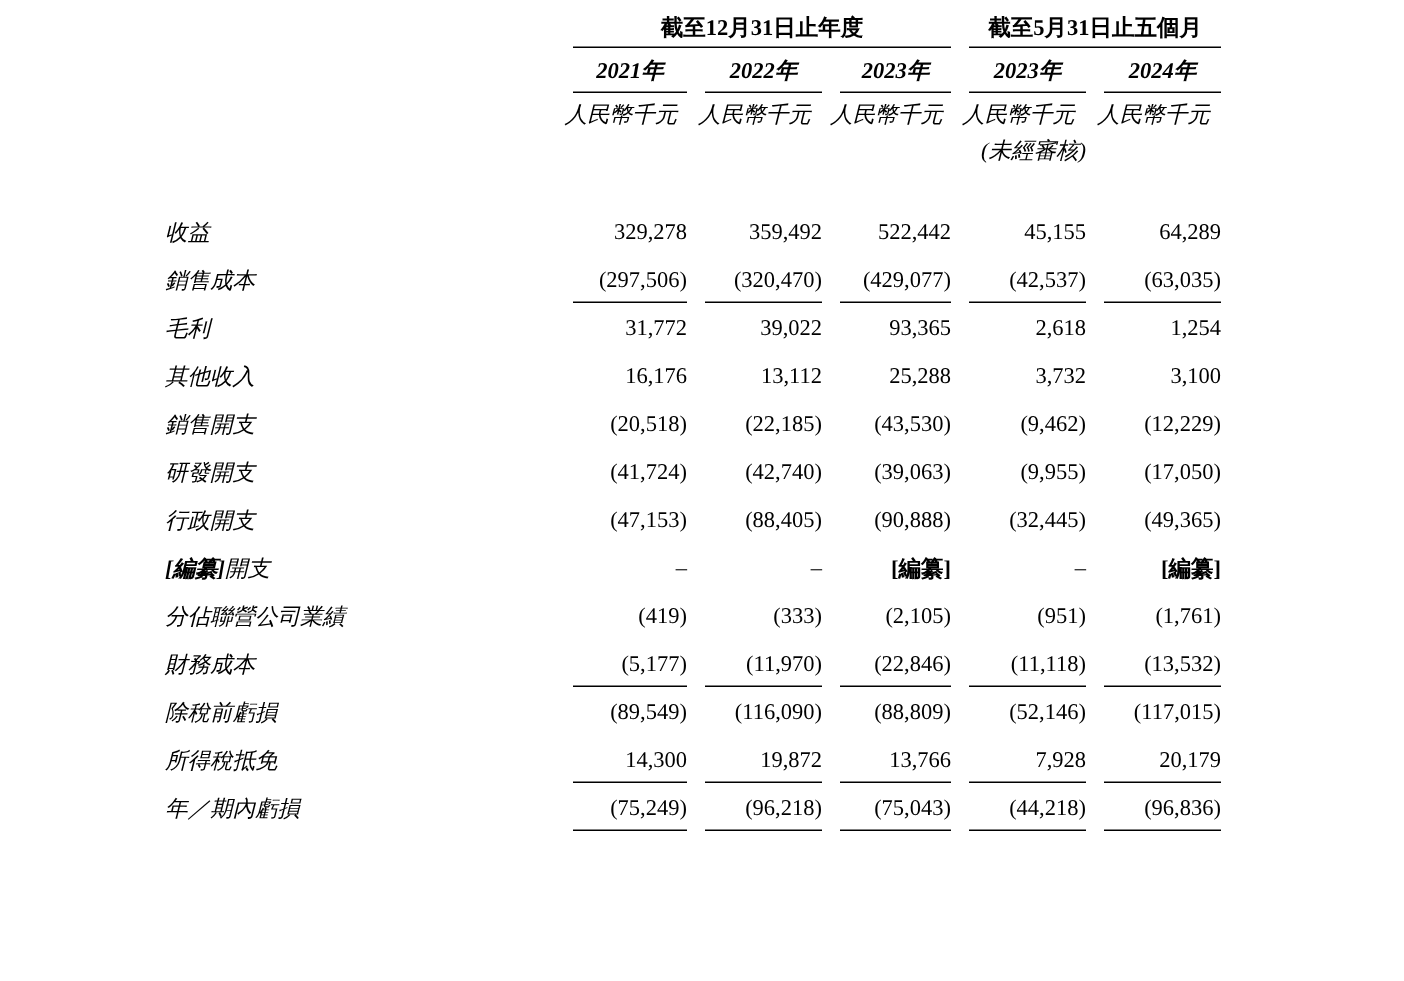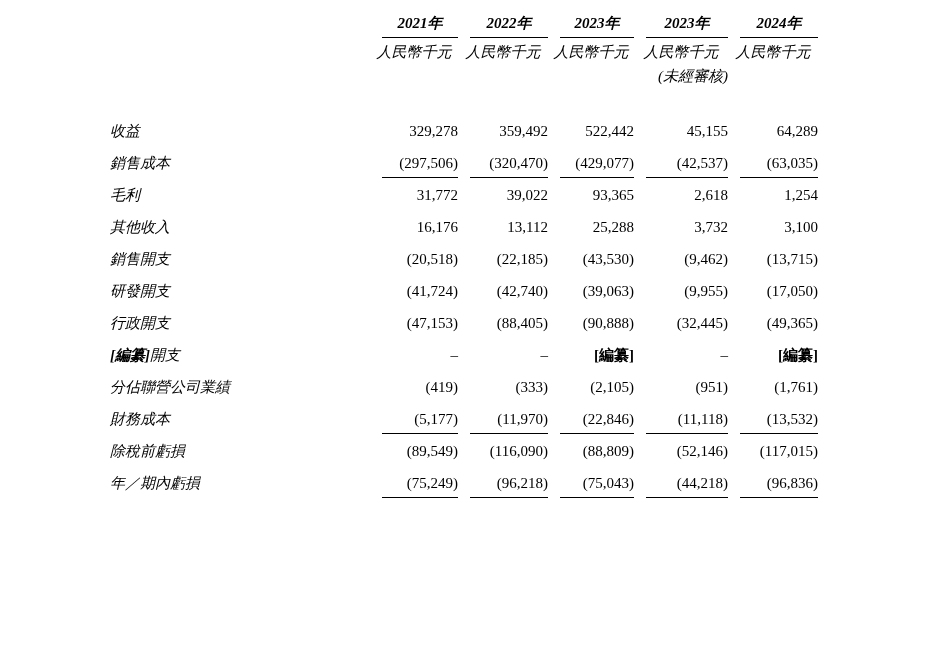--- a/index.html
+++ b/index.html
@@ -15,21 +15,21 @@
   .grp{margin-left:12px;border-bottom:1.5px solid #000;text-align:center;
        font-weight:bold;padding-bottom:3px;white-space:nowrap;}
   tr.grprow td{height:24px;}
   
   .yr{margin-left:12px;border-bottom:1.5px solid #000;text-align:center;
       font-weight:bold;padding:6px 0 4px;white-space:nowrap;font-style:italic;}
   tr.yrrow td{height:30px;}
   
   .unit{margin-left:0;text-align:center;font-style:italic;padding:5px 0 2px;white-space:nowrap;}
   tr.unitrow td{height:26px;}
-  .note{margin-left:24px;text-align:left;font-style:italic;white-space:nowrap;}
+  .note{margin-left:12px;text-align:right;font-style:italic;white-space:nowrap;}
   tr.noterow td{height:22px;}
   tr.spacer td{height:32px;}
   
   tr.datarow td{height:32px;vertical-align:middle;}
   .lbl{border-bottom:1.5px solid transparent;padding-bottom:5px;white-space:nowrap;font-style:italic;}
   .cl{margin-left:12px;border-bottom:1.5px solid transparent;text-align:right;
       padding-bottom:5px;white-space:nowrap;}
   .cl.rule{border-bottom-color:#000;}
   b{font-weight:bold;}
 </style>
@@ -40,20 +40,29 @@
   <table>
     <colgroup>
       <col style="width:260px">
       <col style="width:88px">
       <col style="width:90px">
       <col style="width:86px">
       <col style="width:90px">
       <col style="width:90px">
     </colgroup>
     <thead>
+      <tr class="grprow">
+        <td></td>
+        <td colspan="3">
+          <div class="grp">截至12月31日止年度</div>
+        </td>
+        <td colspan="2">
+          <div class="grp">截至5月31日止五個月</div>
+        </td>
+      </tr>
       <tr class="yrrow">
         <td></td>
         <td>
             <div class="yr">2021年</div>
           </td>
         <td>
             <div class="yr">2022年</div>
           </td>
         <td>
             <div class="yr">2023年</div>
@@ -188,21 +197,21 @@
           <td>
             <div class="cl">(22,185)</div>
           </td>
           <td>
             <div class="cl">(43,530)</div>
           </td>
           <td>
             <div class="cl">(9,462)</div>
           </td>
           <td>
-            <div class="cl">(13,715)</div>
+            <div class="cl">(12,229)</div>
           </td>
         </tr>
         <tr class="datarow">
           <td>
             <div class="lbl">研發開支</div>
           </td>
           <td>
             <div class="cl">(41,724)</div>
           </td>
           <td>
@@ -309,20 +318,40 @@
             <div class="cl">(116,090)</div>
           </td>
           <td>
             <div class="cl">(88,809)</div>
           </td>
           <td>
             <div class="cl">(52,146)</div>
           </td>
           <td>
             <div class="cl">(117,015)</div>
+          </td>
+        </tr>
+        <tr class="datarow">
+          <td>
+            <div class="lbl">所得稅抵免</div>
+          </td>
+          <td>
+            <div class="cl rule">14,300</div>
+          </td>
+          <td>
+            <div class="cl rule">19,872</div>
+          </td>
+          <td>
+            <div class="cl rule">13,766</div>
+          </td>
+          <td>
+            <div class="cl rule">7,928</div>
+          </td>
+          <td>
+            <div class="cl rule">20,179</div>
           </td>
         </tr>
         <tr class="datarow">
           <td>
             <div class="lbl">年／期內虧損</div>
           </td>
           <td>
             <div class="cl rule">(75,249)</div>
           </td>
           <td>

